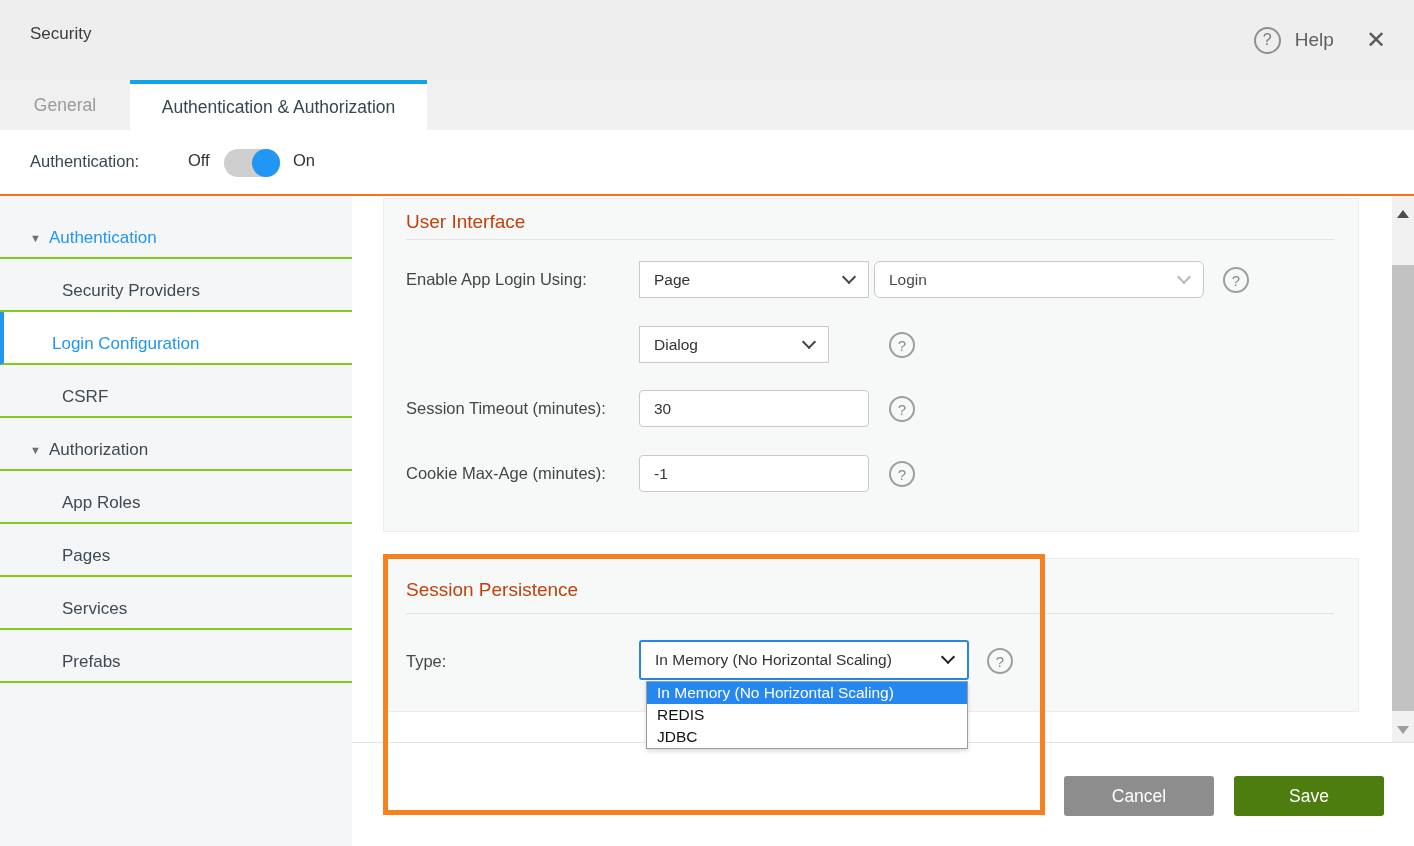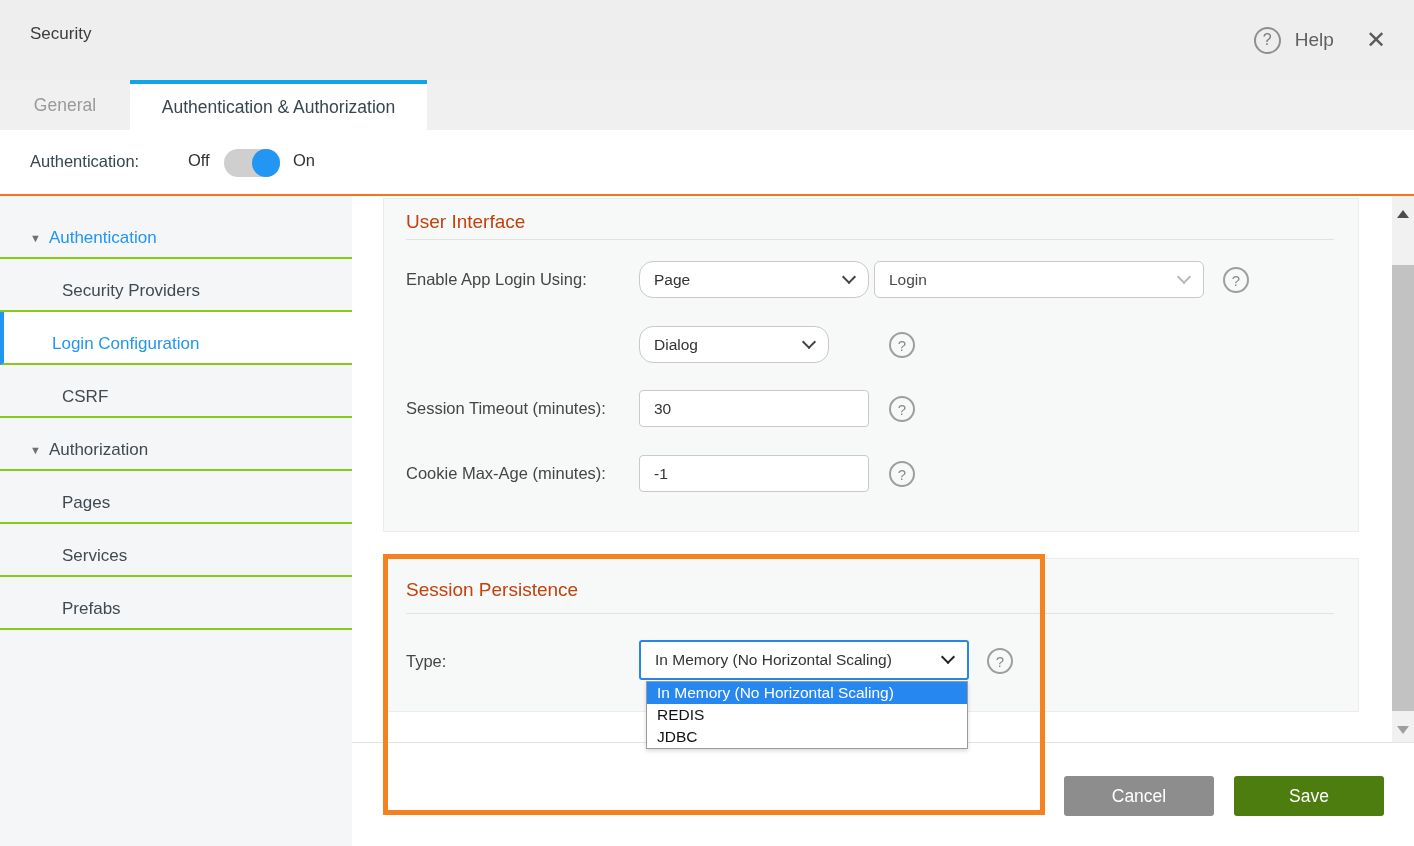--- a/index.html
+++ b/index.html
@@ -43,21 +43,21 @@
   .content { position:absolute; left:352px; top:196px; width:1062px; height:650px; background:#fff; }
   .card { position:absolute; background:#f7f8f8; border:1px solid #ececec; }
   .card1 { left:31px; top:2px; width:976px; height:334px; }
   .card2 { left:31px; top:362px; width:976px; height:154px; }
   .card-title { position:absolute; left:22px; top:12px; font-size:19px; color:#c2410c; }
   .card-divider { position:absolute; left:22px; right:24px; top:40px; height:1px; background:#e2e2e2; }
   .card2 .card-title { top:20px; }
   .card2 .card-divider { top:54px; }
 
   .fld-label { position:absolute; left:22px; font-size:16.5px; color:#464646; line-height:37px; }
-  .sel { position:absolute; background:#fff; border:1px solid #c9c9c9; border-radius:14px; height:37px;
+  .sel { position:absolute; background:#fff; border:1px solid #c9c9c9; border-radius:0; height:37px;
          font-size:15.5px; color:#333; display:flex; align-items:center; padding:0 14px; cursor:pointer; }
   .sel .chev { margin-left:auto; width:10px; height:10px; border-right:2px solid #444; border-bottom:2px solid #444;
                transform:rotate(45deg); margin-top:-6px; }
   .sel-rounded { border-radius:6px; color:#4a4a4a; }
   .sel-rounded .chev { border-color:#b8b8b8; }
   .text-input { position:absolute; background:#fff; border:1px solid #c9c9c9; border-radius:4px; height:37px; width:230px;
                 font-size:15.5px; color:#333; padding:0 14px; font-family:inherit; }
   .help-icon { position:absolute; width:26px; height:26px; border:2px solid #9e9e9e; border-radius:50%; color:#8a8a8a;
                font-size:15px; display:flex; align-items:center; justify-content:center; background:transparent; }
 
@@ -119,20 +119,21 @@
 <div class="sidebar">
   <div class="side-item side-group blue first">
     <span class="tri">▼</span><span>Authentication</span>
   </div>
   <div class="side-item side-sub">Security Providers</div>
   <div class="side-item side-sub side-selected">Login Configuration</div>
   <div class="side-item side-sub">CSRF</div>
   <div class="side-item side-group">
     <span class="tri">▼</span><span>Authorization</span>
   </div>
+  <div class="side-item side-sub">App Roles</div>
   <div class="side-item side-sub">Pages</div>
   <div class="side-item side-sub">Services</div>
   <div class="side-item side-sub">Prefabs</div>
 </div>
 
 <div class="content">
 
   <div class="card card1">
     <div class="card-title">User Interface</div>
     <div class="card-divider"></div>

